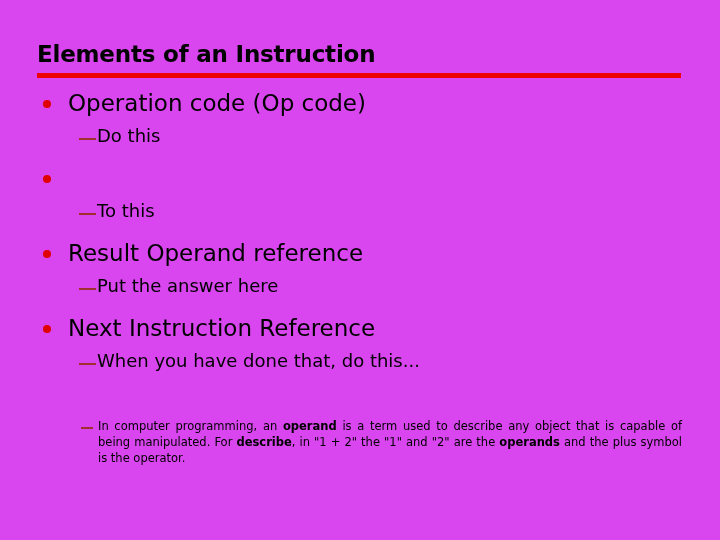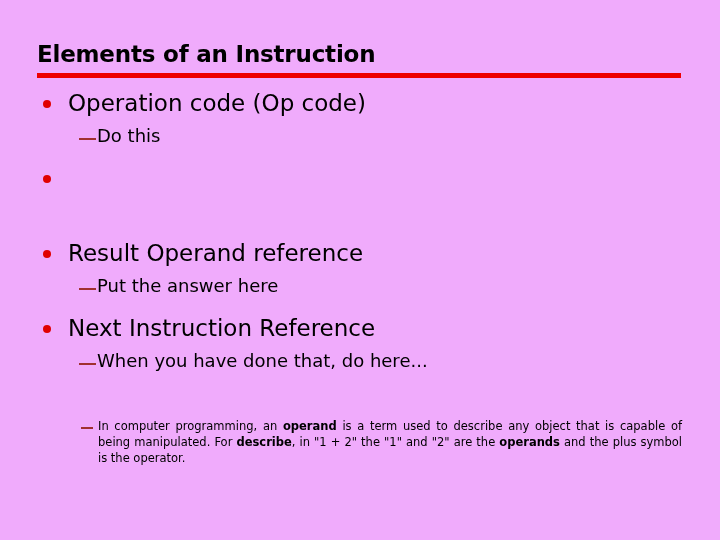--- a/index.html
+++ b/index.html
@@ -14,21 +14,21 @@
     overflow: hidden;
     font-family: "DejaVu Sans", sans-serif;
     color: #000000;
     -webkit-font-smoothing: none;
   }
 
   .slide {
     position: relative;
     width: 720px;
     height: 540px;
-    background: #f0abfc;
+    background: #d946ef;
   }
 
   
   .title-block {
     position: absolute;
     left: 37px;
     top: 40px;
     width: 645px;
   }
   .slide-title {
@@ -153,41 +153,45 @@
       <div class="sub-row">
         <span class="sub-dash"></span>
         <span class="sub-text">Do this</span>
       </div>
     </div>
 
     <div class="bullet-group">
       <div class="bullet-row">
         <span class="bullet-dot"></span>
       </div>
+      <div class="sub-row">
+        <span class="sub-dash"></span>
+        <span class="sub-text">To this</span>
+      </div>
     </div>
 
     <div class="bullet-group">
       <div class="bullet-row">
         <span class="bullet-dot"></span>
         <span class="bullet-text">Result Operand reference</span>
       </div>
       <div class="sub-row">
         <span class="sub-dash"></span>
         <span class="sub-text">Put the answer here</span>
       </div>
     </div>
 
     <div class="bullet-group">
       <div class="bullet-row">
         <span class="bullet-dot"></span>
         <span class="bullet-text">Next Instruction Reference</span>
       </div>
       <div class="sub-row">
         <span class="sub-dash"></span>
-        <span class="sub-text">When you have done that, do here...</span>
+        <span class="sub-text">When you have done that, do this...</span>
       </div>
     </div>
 
   </div>
 
   <div class="note-block">
     <span class="note-dash"></span>
     <div class="note-text"><span>In computer programming, an </span><b>operand</b><span> is a term used to describe any object that is capable of being manipulated. For </span><b>describe</b><span>, in "1 + 2" the "1" and "2" are the </span><b>operands</b><span> and the plus symbol is the operator.</span></div>
   </div>
 

